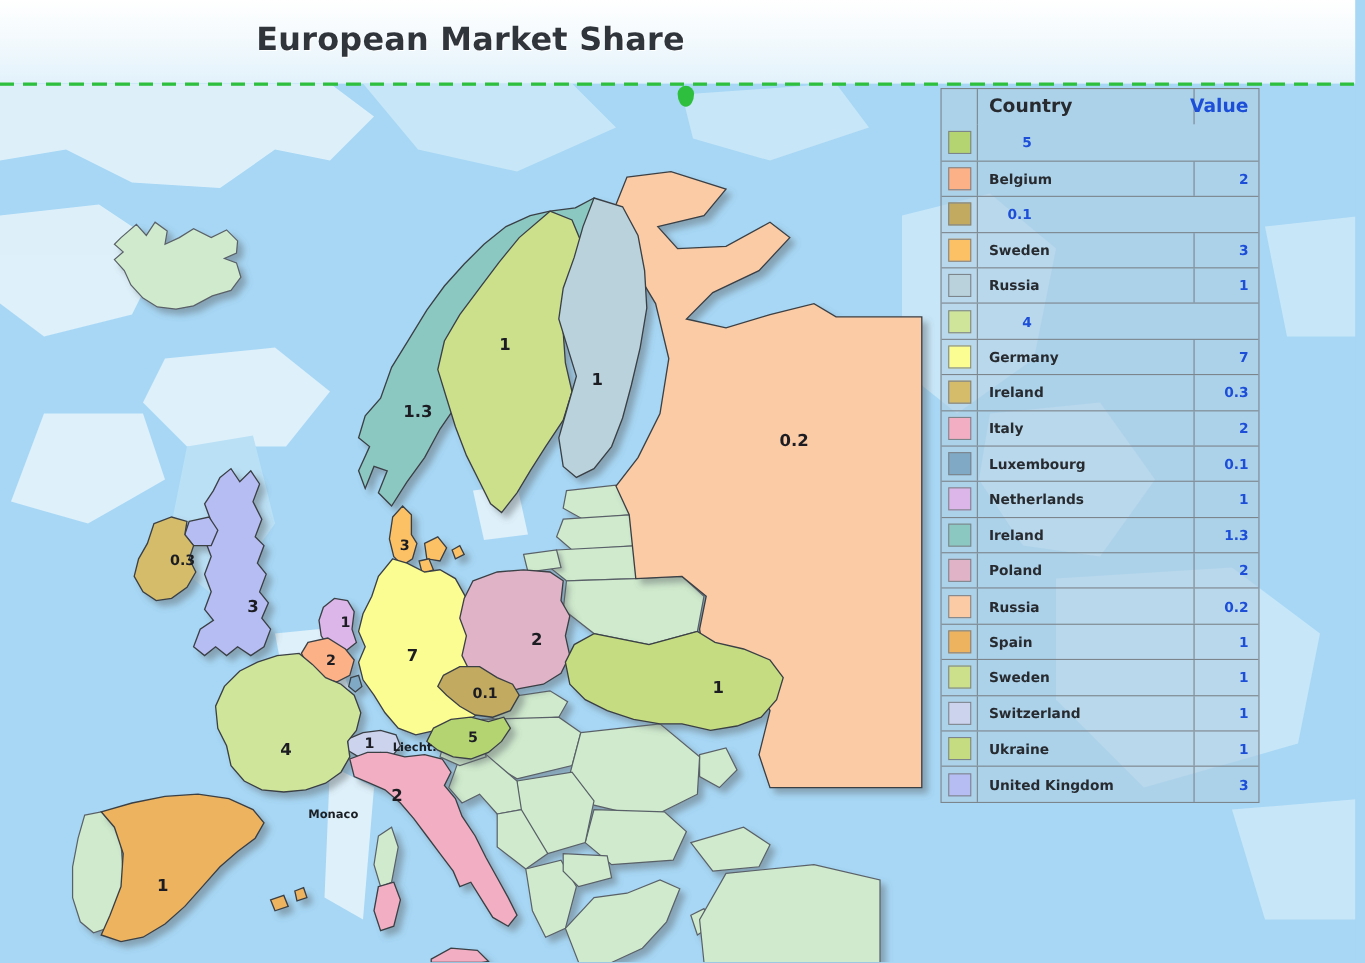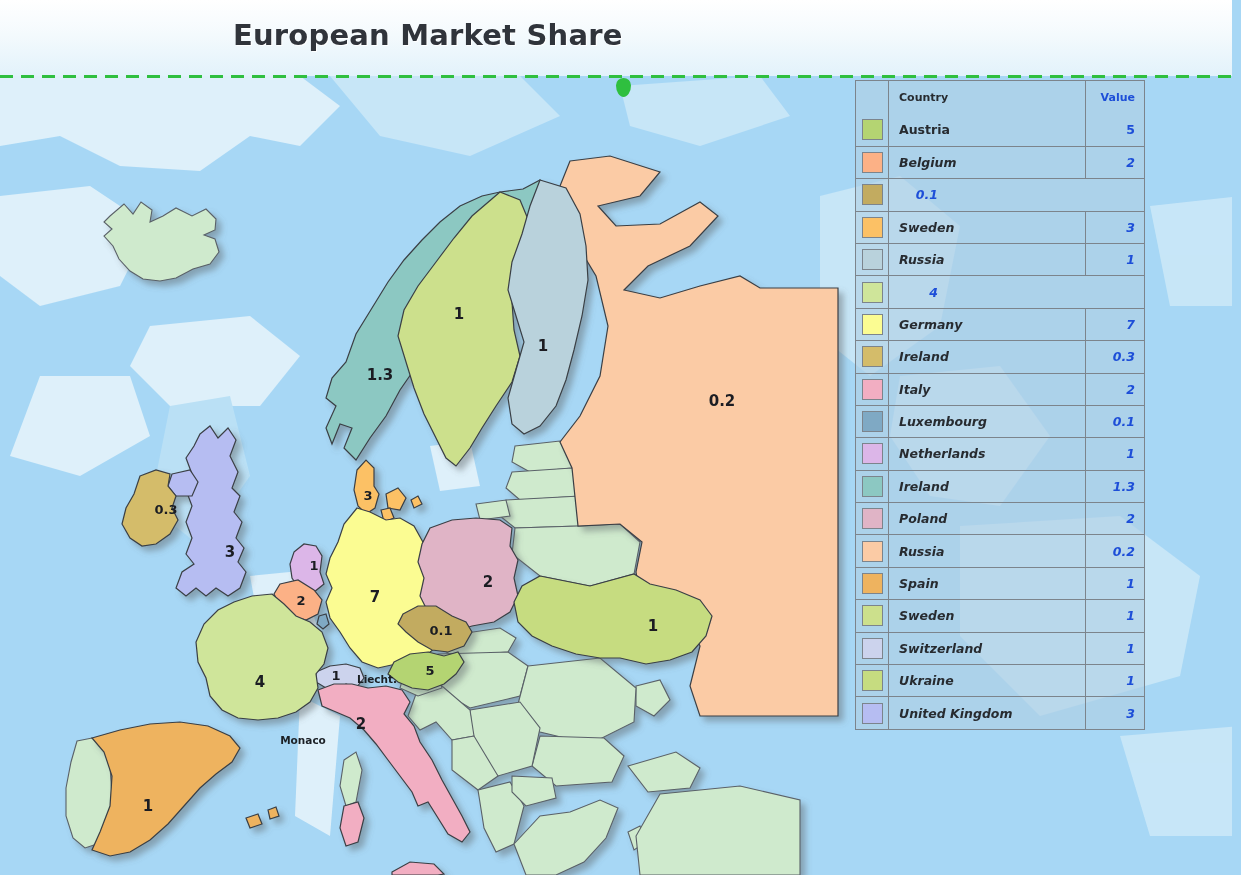--- a/index.html
+++ b/index.html
@@ -66,42 +66,42 @@
   
   .legend {
     position: absolute; left: 855px; top: 80px;
     width: 290px;
     border: 1px solid #7c848c;
     background: rgba(176,206,227,0.62);
     z-index: 20;
     box-shadow: 0 0 0 0 rgba(0,0,0,0);
   }
   .lrow { display: flex; align-items: stretch; height: 32.4px; }
-  .lrow + .lrow { border-top: 1px solid #7c848c; font-style: italic; }
+  .lrow + .lrow { border-top: 1px solid #7c848c; }
   .cell-sw {
     width: 33px; flex: 0 0 33px;
     display: flex; align-items: center; justify-content: center;
     border-right: 1px solid #7c848c;
   }
   .sw { width: 21px; height: 21px; border: 1px solid #7c848c; }
   .cell-name {
     flex: 1 1 auto; display: flex; align-items: center;
     padding-left: 10px;
     font-size: 12.5px; font-weight: bold; color: #272b30;
     border-right: 1px solid #7c848c;
     white-space: nowrap;
   }
   .cell-val {
     width: 58px; flex: 0 0 58px;
     display: flex; align-items: center; justify-content: flex-end;
     padding-right: 9px;
     font-size: 12.5px; font-weight: bold; color: #1d4ed8;
   }
   .lrow.head .cell-name,
-  .lrow.head .cell-val { font-size: 11px; }
+  .lrow.head .cell-val { font-size: 17px; }
   .lrow.head .cell-sw { border-right: 1px solid #7c848c; }
 </style>
 </head>
 <body>
 
 <div id="app">
 
   <div class="header">
     <div class="title">European Market Share</div>
   </div>
@@ -251,21 +251,20 @@
     <div class="lrow head">
       <div class="cell-sw"></div>
       <div class="cell-name">Country</div>
       <div class="cell-val">Value</div>
     </div>
     <div id="legend-rows">
         <div class="lrow">
           <div class="cell-sw">
             <span class="sw" style="background: rgb(180, 212, 114);"></span>
           </div>
-          <div class="cell-name">Austria</div>
           <div class="cell-val">5</div>
         </div>
         <div class="lrow">
           <div class="cell-sw">
             <span class="sw" style="background: rgb(252, 177, 134);"></span>
           </div>
           <div class="cell-name">Belgium</div>
           <div class="cell-val">2</div>
         </div>
         <div class="lrow">

